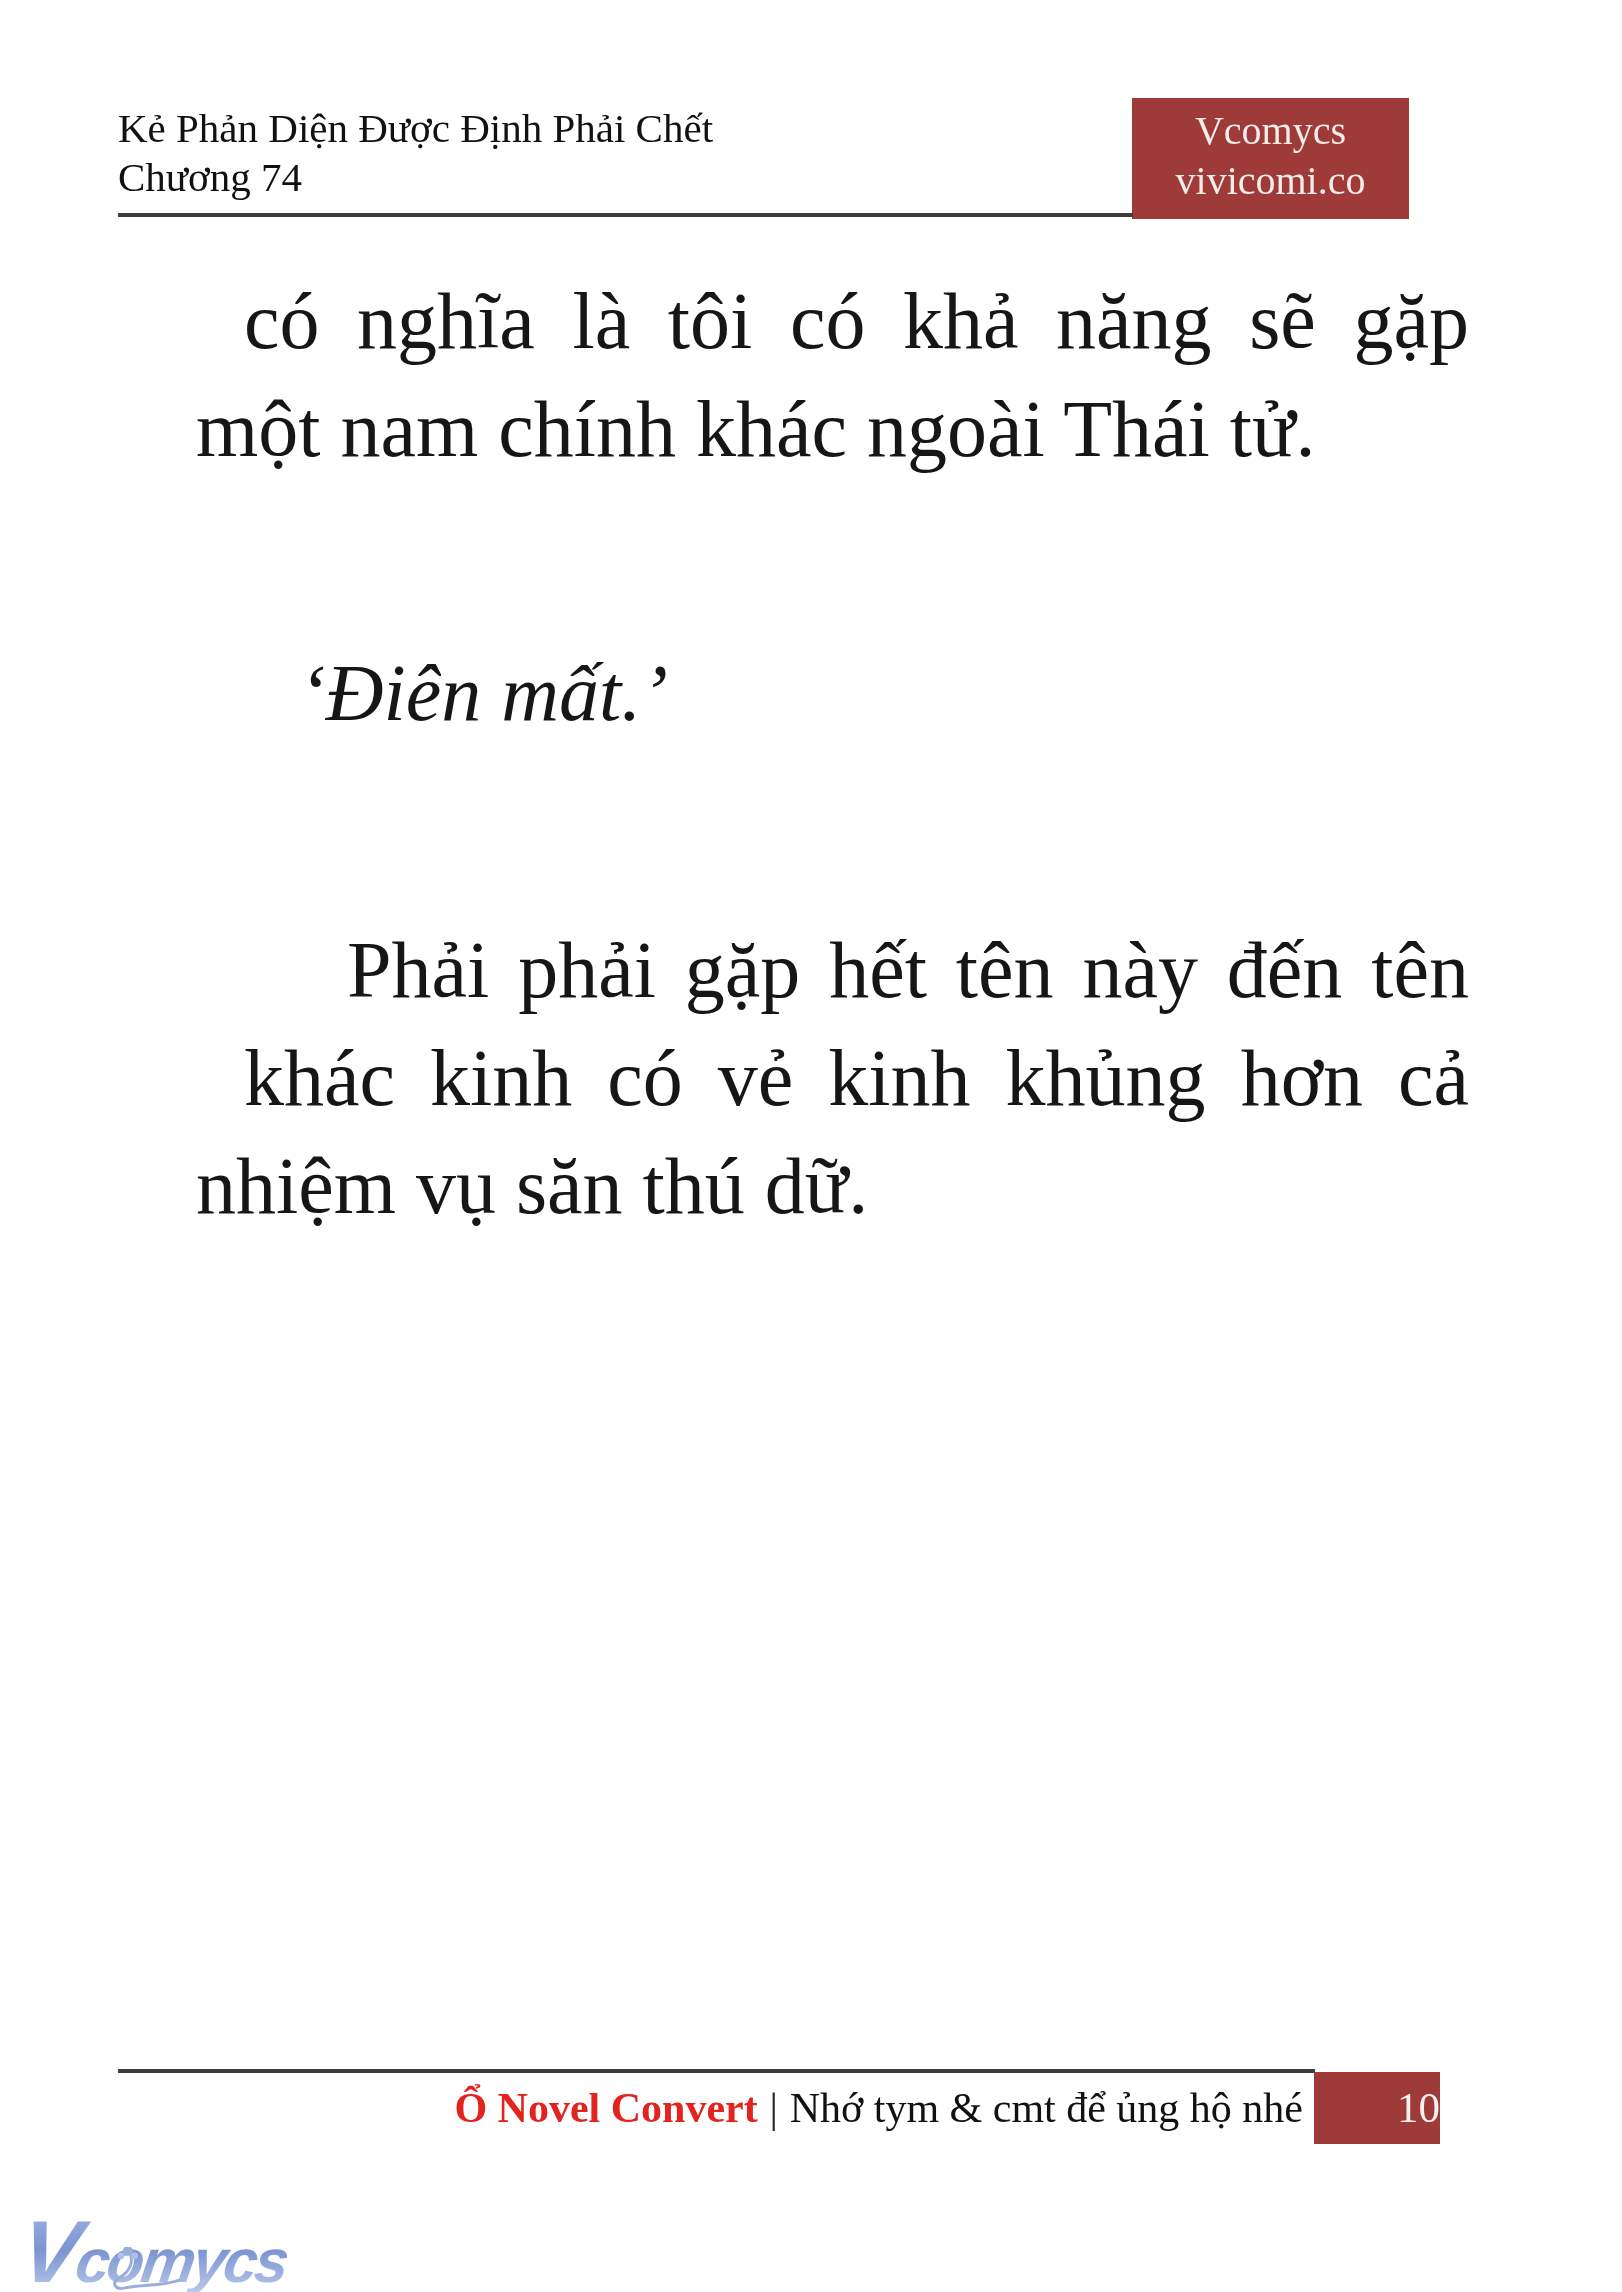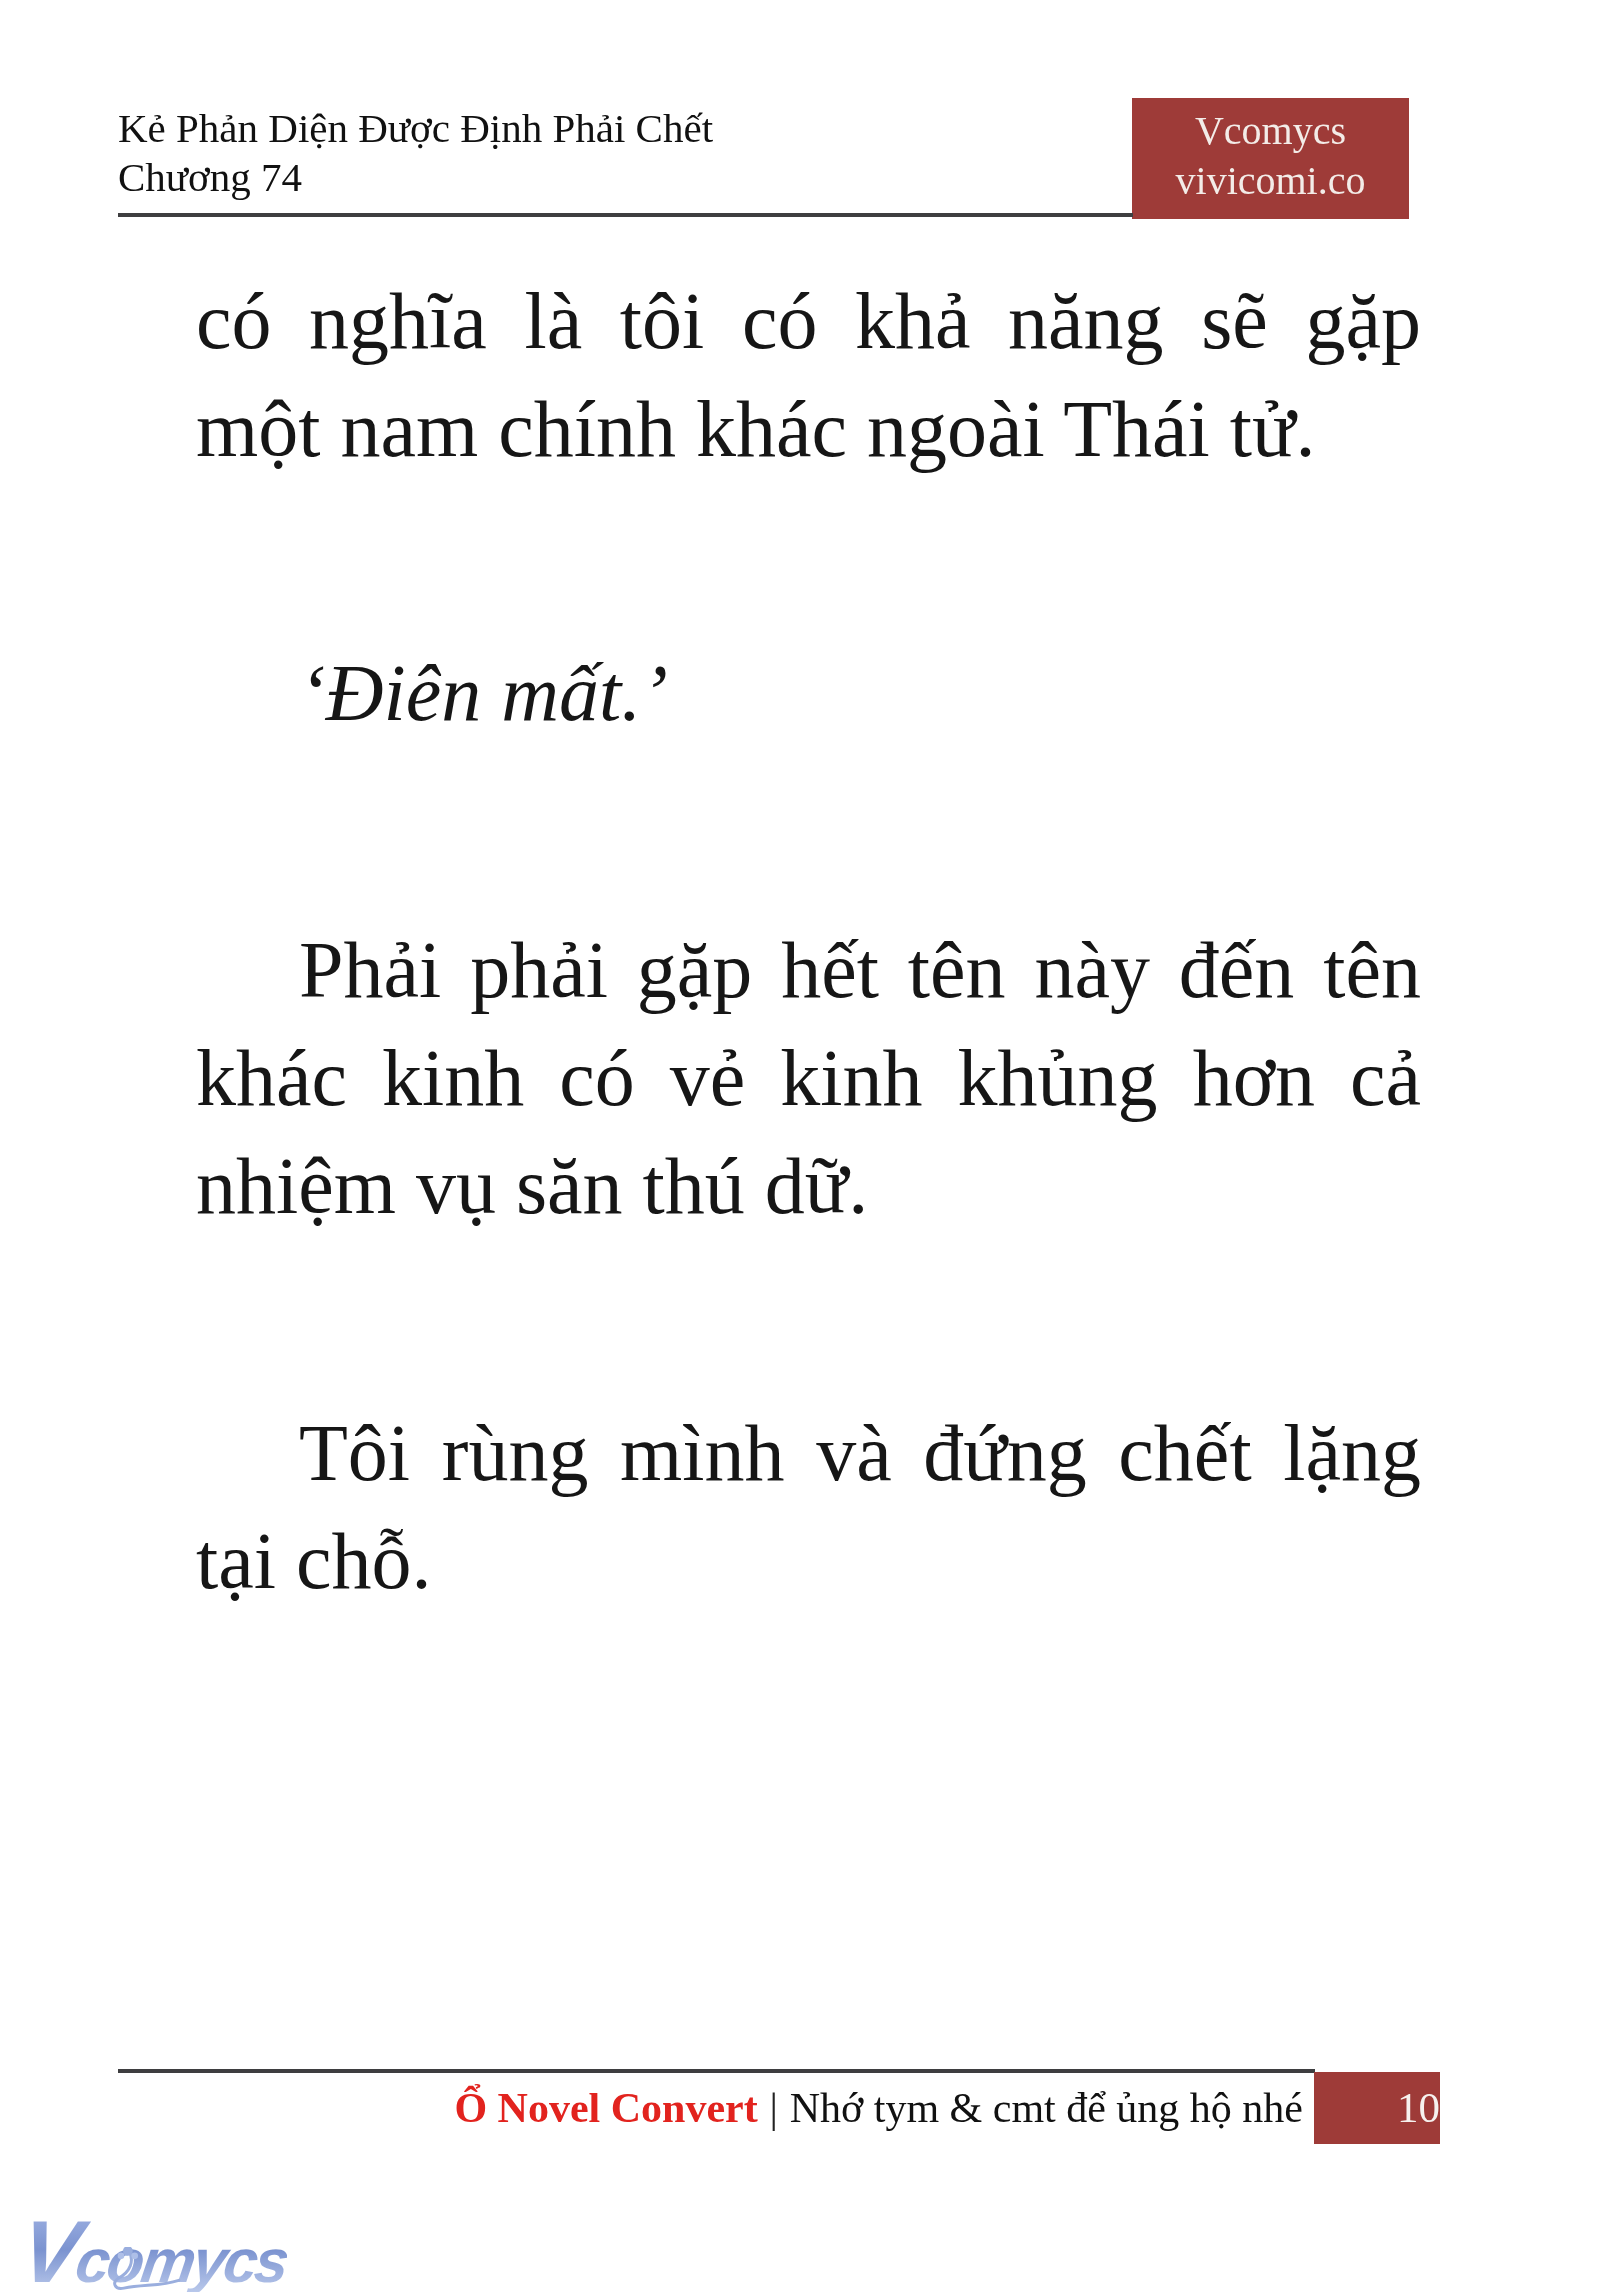--- a/index.html
+++ b/index.html
@@ -31,21 +31,21 @@
     background:#3e3e40;
   }
 
   
   .par{
     position:absolute;left:196px;width:1225px;
     font-size:80px;line-height:108px;
     color:#161616;
   }
   .par .ln{width:100%;}
-  .par .jl{text-align:justify;text-align-last:justify;}
+  .par .jl{text-align:justify;text-align-last:justify;margin-left:48px;}
   .par .ind{text-indent:103px;}
   .par-1{top:267px;}
   .par-quote{top:639px;font-style:italic;}
   .par-2{top:916px;}
   .par-3{top:1399px;}
 
   
   .footer-rule{
     position:absolute;left:118px;top:2069px;width:1197px;height:3.9px;
     background:#3e3e40;
@@ -105,24 +105,20 @@
   <div class="par par-quote">
     <div class="ln ind">‘Điên mất.’</div>
   </div>
 
   <div class="par par-2">
     <div class="ln jl ind">Phải phải gặp hết tên này đến tên</div>
     <div class="ln jl">khác kinh có vẻ kinh khủng hơn cả</div>
     <div class="ln">nhiệm vụ săn thú dữ.</div>
   </div>
 
-  <div class="par par-3">
-    <div class="ln jl ind">Tôi rùng mình và đứng chết lặng</div>
-    <div class="ln">tại chỗ.</div>
-  </div>
 
   <div class="footer-rule"></div>
 
   <div class="footer-text">
     <span class="footer-brand">Ổ Novel Convert</span><span class="footer-sep">|</span><span>Nhớ tym &amp; cmt để ủng hộ nhé</span>
   </div>
 
   <div class="page-number-box">
     <span>10</span>
   </div>

